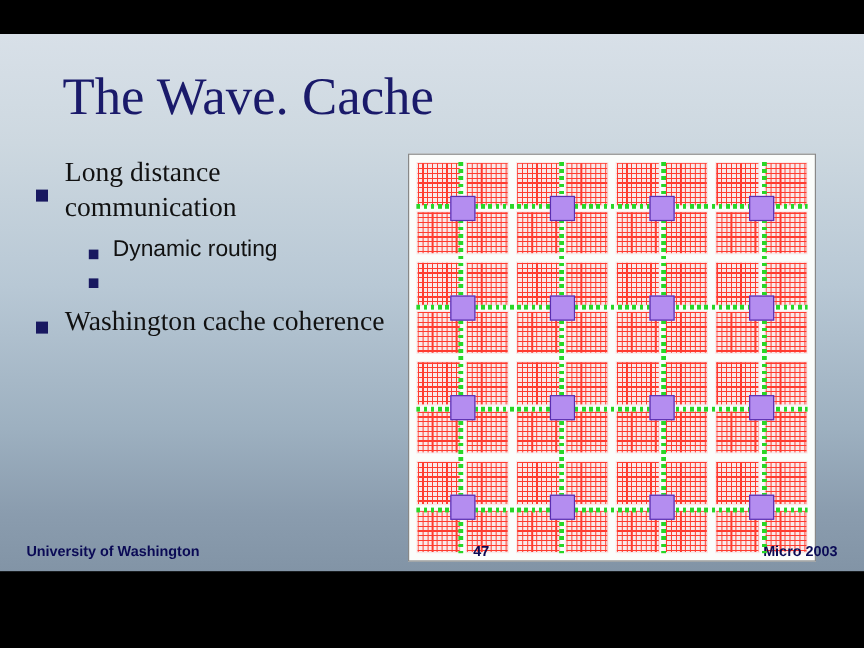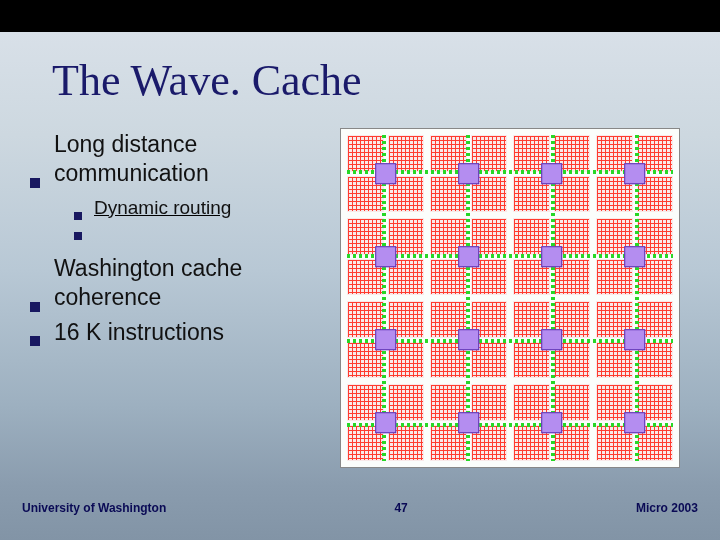--- a/index.html
+++ b/index.html
@@ -4,21 +4,21 @@
 <style>
   * { margin: 0; padding: 0; box-sizing: border-box; }
   html, body { width: 720px; height: 540px; overflow: hidden; }
   body {
     font-family: Verdana, Geneva, sans-serif;
     background: #000;
     position: relative;
   }
   .slide {
     width: 720px;
-    height: 540px;
+    height: 476px;
     background: linear-gradient(to bottom,
       #000000 0%, #000000 6%,
       #d8e0e8 6%, #cdd8e0 25%, #b8c8d5 50%, #9db0c0 75%, #8a9cae 90%, #8294a6 100%);
     position: relative;
   }
   .title {
     position: absolute;
     top: 55px;
     left: 52px;
     font-family: "Times New Roman", Times, serif;
@@ -27,40 +27,40 @@
     font-weight: normal;
   }
   .content {
     position: absolute;
     top: 130px;
     left: 30px;
     width: 300px;
   }
   .bullet-l1 {
     display: flex;
-    align-items: flex-end;
+    align-items: center;
     margin-bottom: 6px;
+    font-family: Liberation Serif, serif;
   }
   .bullet-l1 .sq {
     width: 10px; height: 10px; background: #181860;
     margin-top: 9px; margin-right: 14px; flex-shrink: 0;
   }
   .bullet-l1 .txt {
     font-size: 23px;
     color: #111;
     line-height: 1.25;
   }
   .sublist {
     margin: 8px 0 14px 44px;
   }
   .bullet-l2 {
     display: flex;
-    align-items: flex-end;
+    align-items: center;
     margin-bottom: 4px;
-    text-decoration: underline;
   }
   .bullet-l2 .sq {
     width: 8px; height: 8px; background: #181860;
     margin-top: 8px; margin-right: 12px; flex-shrink: 0;
   }
   .bullet-l2 .txt {
     font-size: 19px;
     color: #111;
     line-height: 1.3;
   }
@@ -121,21 +121,21 @@
     background: repeating-linear-gradient(to right, #27d727 0 3px, transparent 3px 6px);
     z-index: 2;
   }
   .net-h { left: 6px; right: 6px; height: 4px; }
   .net-v { top: 6px; bottom: 6px; width: 4px;
     background: repeating-linear-gradient(to bottom, #27d727 0 3px, transparent 3px 6px);
   }
   .footer {
     position: absolute;
     left: 0; right: 0;
-    bottom: 25px;
+    bottom: 10px;
     display: flex;
     justify-content: space-between;
     align-items: center;
     padding: 0 22px;
     font-size: 12px;
     font-weight: bold;
     color: #0a0a55;
   }
   .footer .pg { color: #0a0a55; }
 </style>
@@ -157,24 +157,20 @@
         <div class="txt">Dynamic routing</div>
       </div>
       <div class="bullet-l2">
         <div class="sq"></div>
       </div>
     </div>
     <div class="bullet-l1">
       <div class="sq"></div>
       <div class="txt">Washington cache coherence</div>
     </div>
-    <div class="bullet-l1">
-      <div class="sq"></div>
-      <div class="txt">16 K instructions</div>
-    </div>
   </div>
 
   <div class="diagram">
 
     <div class="net-h" style="top: 12.0%;"></div>
     <div class="net-h" style="top: 37.0%;"></div>
     <div class="net-h" style="top: 62.0%;"></div>
     <div class="net-h" style="top: 87.0%;"></div>
     <div class="net-v" style="left: 12.0%;"></div>
     <div class="net-v" style="left: 37.0%;"></div>

